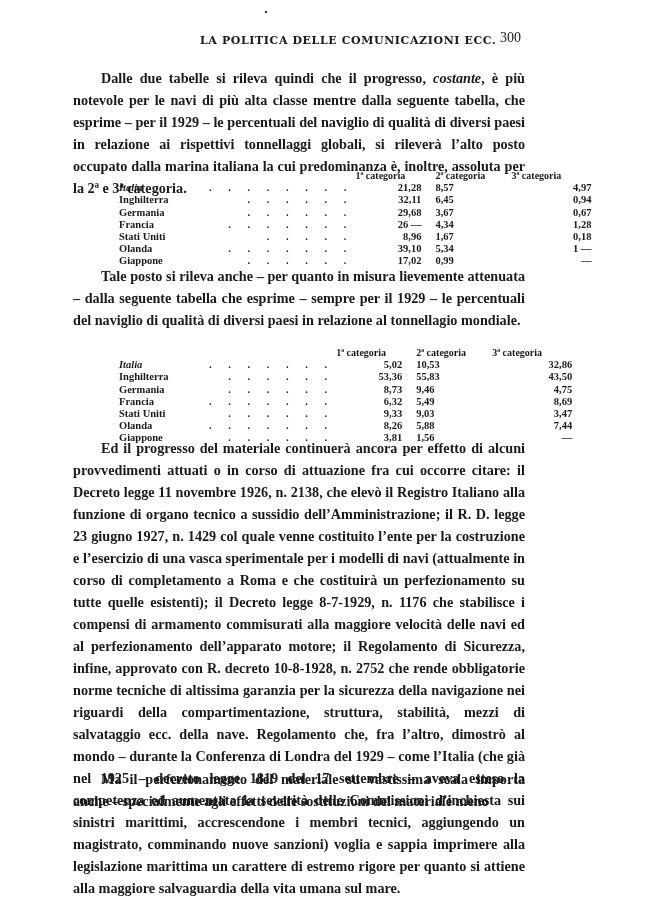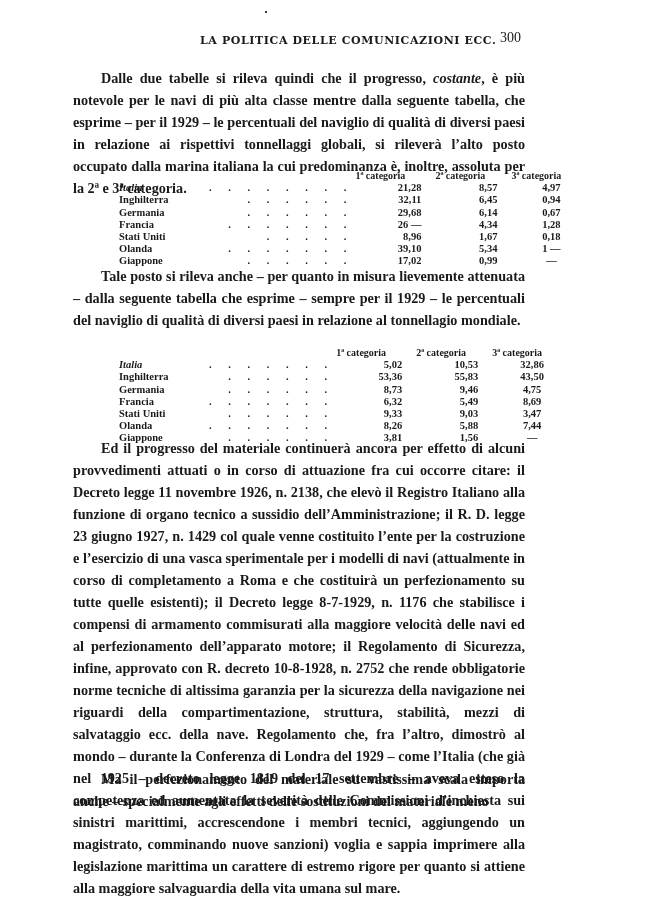--- a/index.html
+++ b/index.html
@@ -20,22 +20,22 @@
   table.stats { position: absolute; left: 119px; border-collapse: collapse; font-family: "Liberation Serif", serif;
                 font-weight: bold; font-size: 10.5px; margin-top: 10px; }
   table.stats td, table.stats th { padding: 0; line-height: 12.2px; white-space: nowrap; }
   table.stats th { font-weight: bold; font-size: 10px; text-align: left; }
   .t1 { top: 160px; }
   .t2 { top: 337px; }
   .c-name { width: 90px; }
   .c-name.it { font-style: italic; }
   .c-dots { width: 45px; text-align: right; letter-spacing: 7px; }
   .c1 { width: 66px; text-align: right; padding-right: 14px !important; }
-  .c2 { width: 62px; text-align: right; padding-right: 14px !important; }
-  .c3 { width: 80px; text-align: center; padding-right: 14px !important; }
+  .c2 { width: 62px; padding-right: 14px !important; }
+  .c3 { width: 80px; text-align: right; padding-right: 14px !important; }
   th.h1 { padding-left: 2px !important; }
 </style>
 </head>
 <body>
 
 <div class="dot"></div>
 
 <div class="running-head">
   <span class="rh-title">LA POLITICA DELLE COMUNICAZIONI ECC.</span>
   <span class="rh-page">300</span>
@@ -67,21 +67,21 @@
         <td class="c-name">Inghilterra</td>
         <td class="c-dots">. . . . . .</td>
         <td class="c1">32,11</td>
         <td class="c2">6,45</td>
         <td class="c3">0,94</td>
       </tr>
       <tr>
         <td class="c-name">Germania</td>
         <td class="c-dots">. . . . . .</td>
         <td class="c1">29,68</td>
-        <td class="c2">6,14</td>
+        <td class="c2">3,67</td>
         <td class="c3">0,67</td>
       </tr>
       <tr>
         <td class="c-name">Francia</td>
         <td class="c-dots">. . . . . . .</td>
         <td class="c1">26 —</td>
         <td class="c2">4,34</td>
         <td class="c3">1,28</td>
       </tr>
       <tr>

